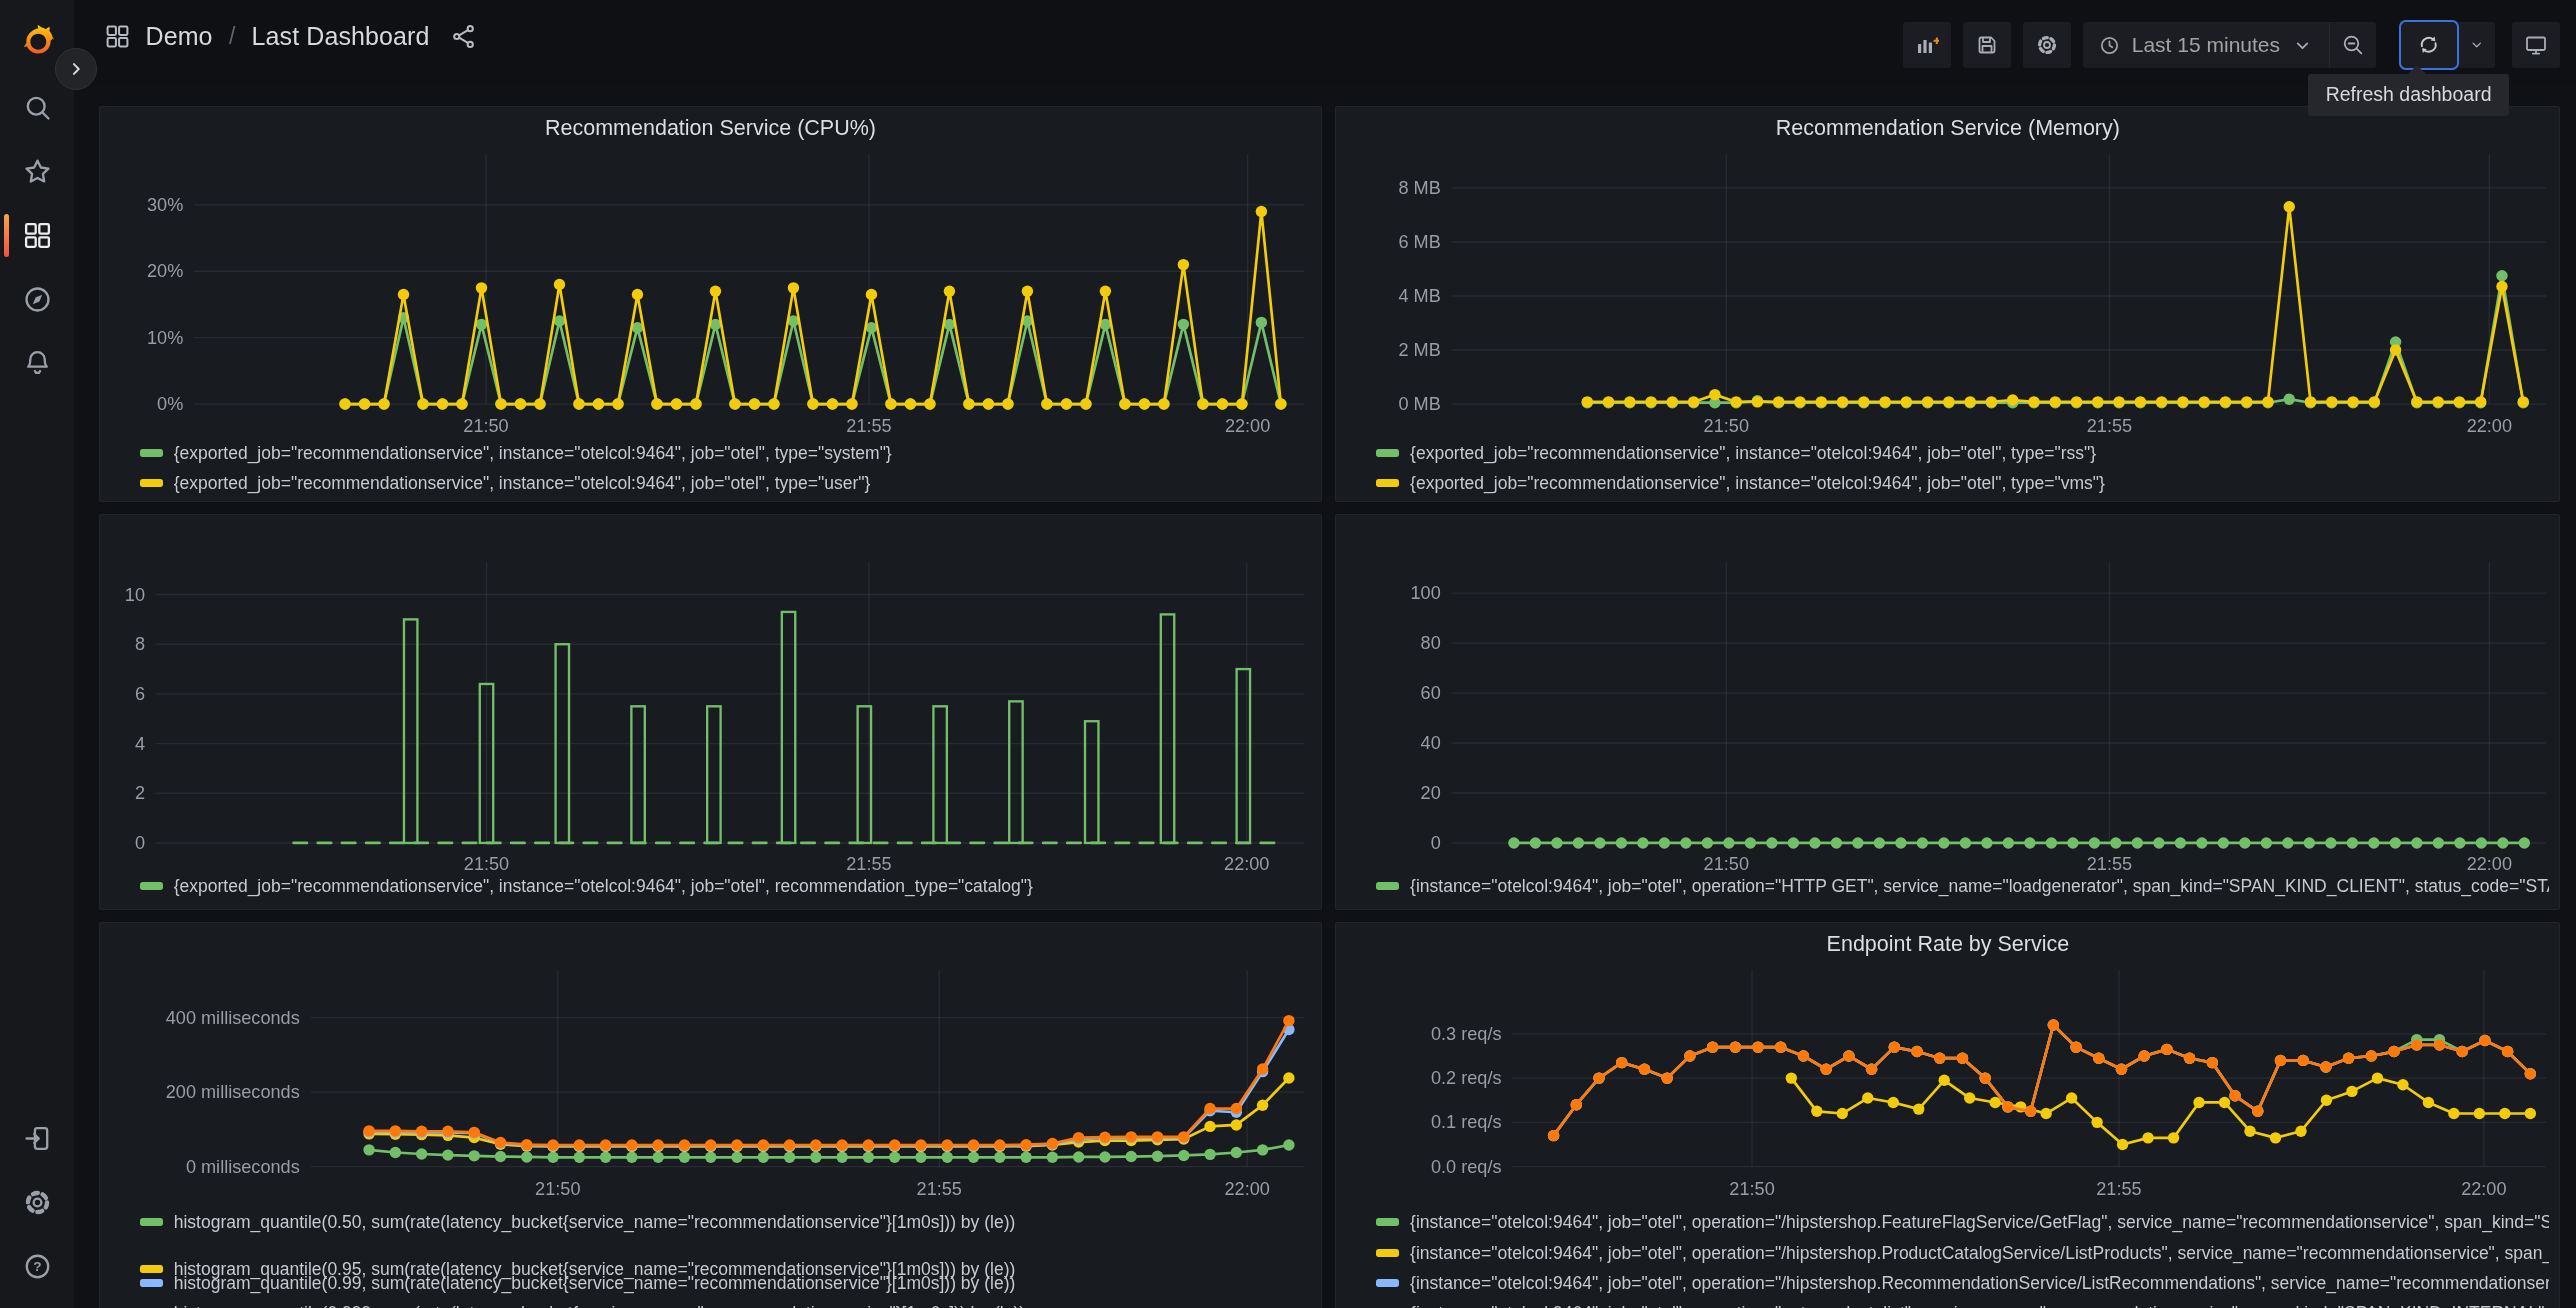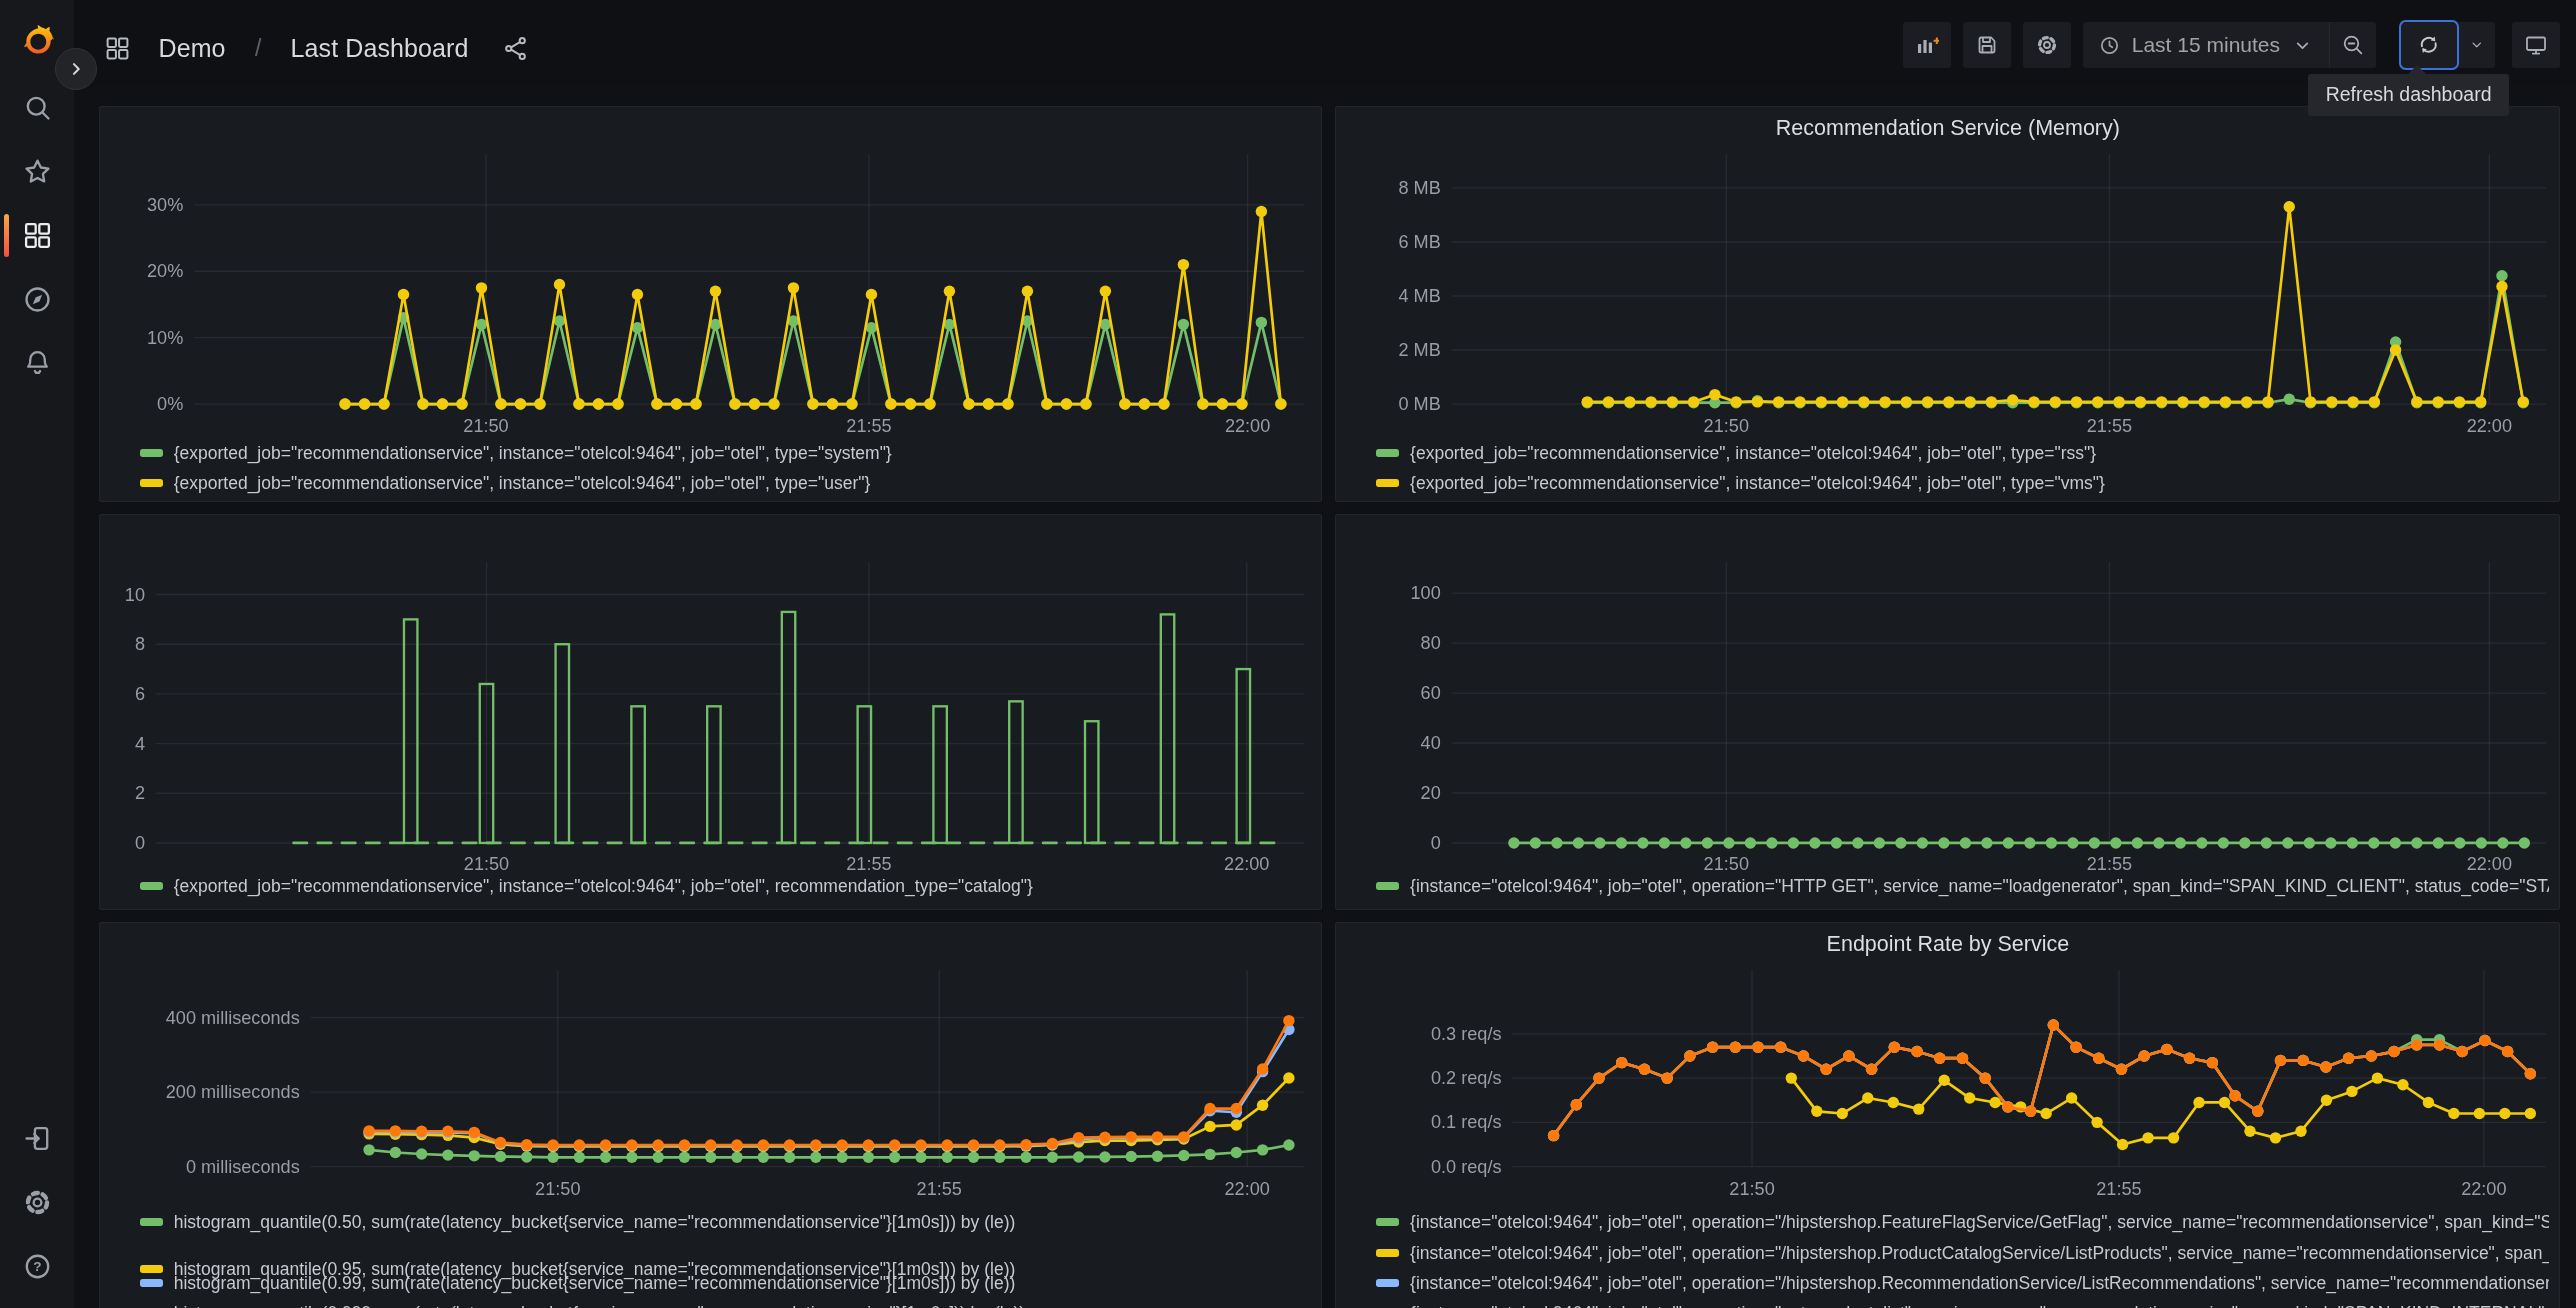--- a/index.html
+++ b/index.html
@@ -16,21 +16,21 @@
   .side-item.active { color:#eceded; }
   .active-bar { position:absolute; left:4px; top:8.7px; width:5.4px; height:43px; border-radius:3.4px;
     background:linear-gradient(180deg,#f8a54b,#f4503e); }
   #expand-btn { position:absolute; left:55px; top:48px; width:42px; height:42px; border-radius:50%;
     background:#222428; border:0.7px solid #303237; display:flex; align-items:center; justify-content:center;
     color:#d8d9da; z-index:9; }
   #expand-btn .icon { width:20px; height:20px; }
 
   
   #header { position:absolute; left:74px; top:0; right:0; height:86px; background:#0f1014; }
-  #breadcrumb { position:absolute; left:29.5px; top:34px; display:flex; align-items:center; gap:28px; }
+  #breadcrumb { position:absolute; left:29.5px; top:22px; display:flex; align-items:center; gap:15px; }
   #breadcrumb .icon { width:27px; height:27px; color:#b7bac1; }
   .crumb { font-size:25px; color:#d8d9da; letter-spacing:0.1px; }
   .crumb-sep { font-size:23px; color:#5f646c; padding:0 1.3px; }
   #share-icon { width:25.5px; height:25.5px; color:#b7bac1; margin-left:5.4px; }
 
   #toolbar { position:absolute; right:16px; top:20px; display:flex; align-items:center; }
   .tb-btn { height:46px; min-width:48px; background:#1b1d22; border-radius:2.7px; display:flex;
     align-items:center; justify-content:center; color:#a9adb5; margin-left:12px; padding:0 9.4px; }
   .tb-btn .icon { width:24px; height:24px; }
   #time-group { display:flex; align-items:center; margin-left:12px; background:#1b1d22; border-radius:2.7px; height:46px; }
@@ -264,20 +264,21 @@
           </svg>
         </span>
     </div>
   </div>
 </div>
 
 <div id="tooltip">Refresh dashboard</div>
 
 <div id="dash">
     <div class="panel" style="height: 396px;">
+      <div class="panel-title">Recommendation Service (CPU%)</div>
       <svg class="chart" viewBox="0 0 1821 589" width="1223" height="396">
         <line x1="140" x2="1793" y1="442" y2="442" stroke="rgba(204,204,220,0.09)" stroke-width="2"></line>
         <text x="124" y="451" text-anchor="end" fill="#9a9da5" font-size="27">0%</text>
         <line x1="140" x2="1793" y1="343.12359550561797" y2="343.12359550561797" stroke="rgba(204,204,220,0.09)" stroke-width="2"></line>
         <text x="124" y="352.12359550561797" text-anchor="end" fill="#9a9da5" font-size="27">10%</text>
         <line x1="140" x2="1793" y1="244.24719101123597" y2="244.24719101123597" stroke="rgba(204,204,220,0.09)" stroke-width="2"></line>
         <text x="124" y="253.24719101123597" text-anchor="end" fill="#9a9da5" font-size="27">20%</text>
         <line x1="140" x2="1793" y1="145.37078651685397" y2="145.37078651685397" stroke="rgba(204,204,220,0.09)" stroke-width="2"></line>
         <text x="124" y="154.37078651685397" text-anchor="end" fill="#9a9da5" font-size="27">30%</text>
         <line x1="574.739" x2="574.739" y1="70" y2="442" stroke="rgba(204,204,220,0.09)" stroke-width="2"></line>

